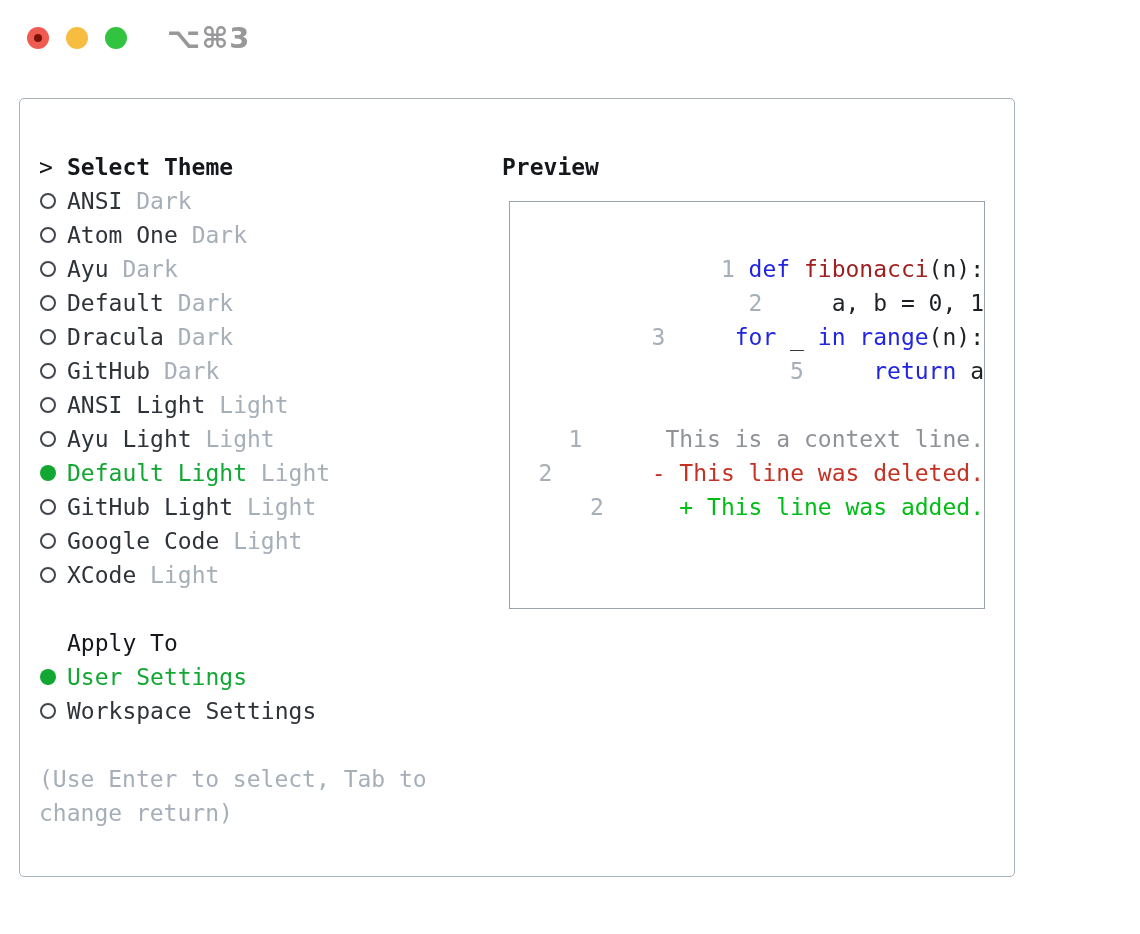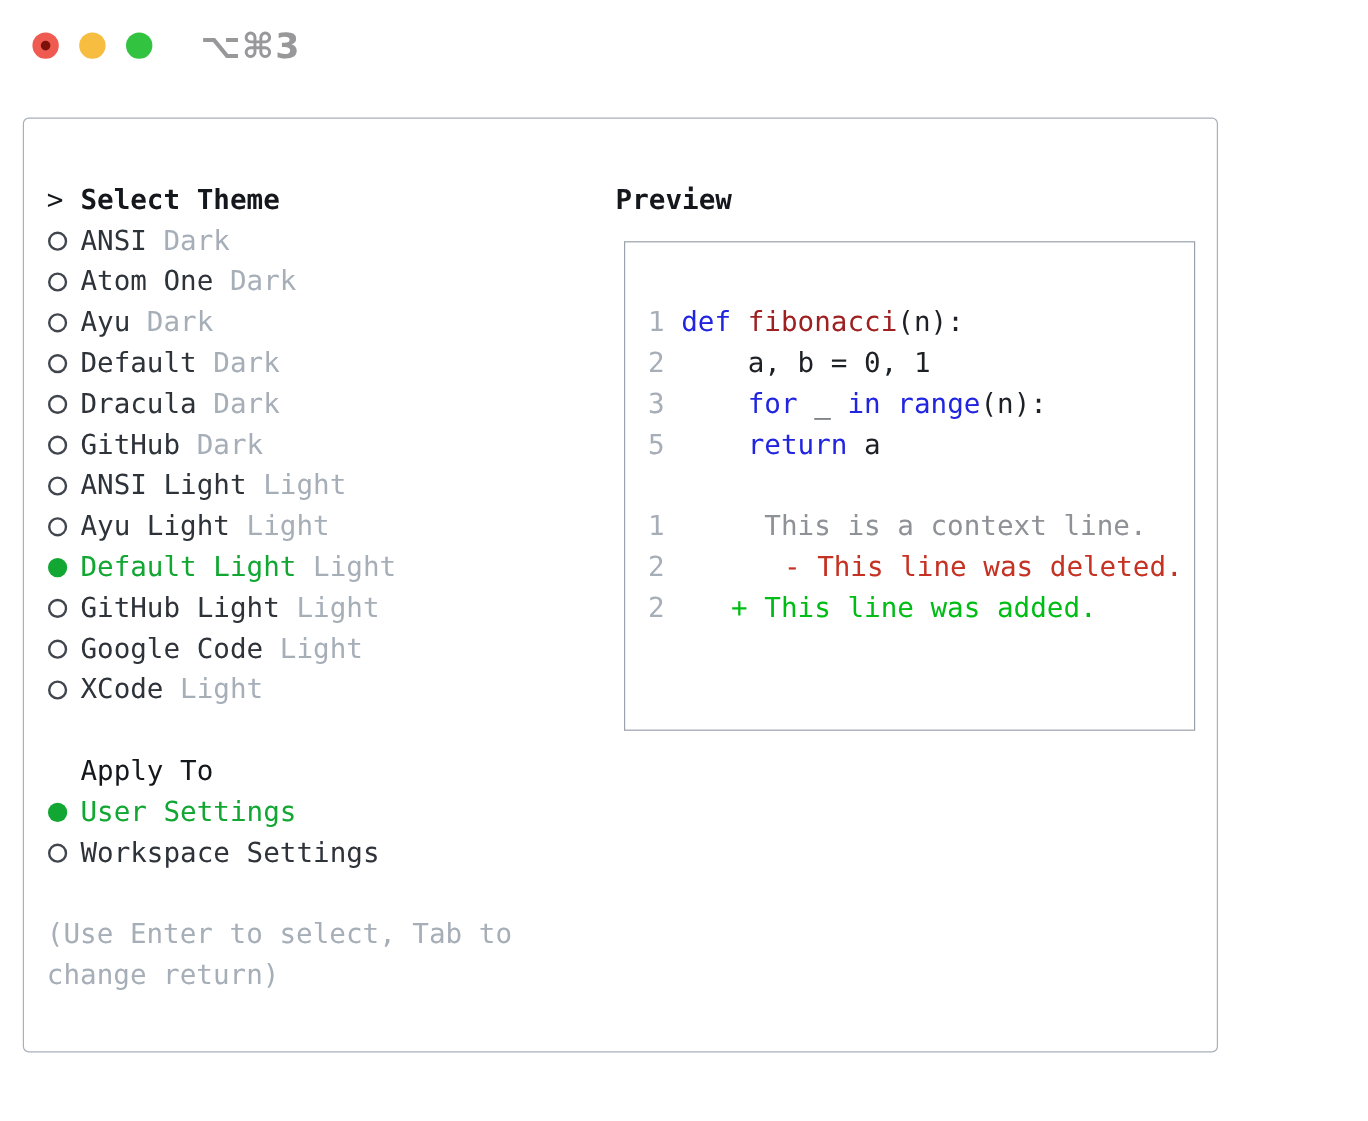--- a/index.html
+++ b/index.html
@@ -112,52 +112,53 @@
   .hint-row {
     height: 34px;
     line-height: 34px;
     color: var(--muted, #a6aeb8);
     white-space: pre;
   }
 
   
   .right-col {
     position: absolute;
-    left: 493px; top: 51px;
+    left: 482px; top: 51px;
     font-size: 23px;
   }
   .preview-header {
     height: 34px;
     display: flex;
     align-items: center;
     font-weight: bold;
     color: var(--header-color, #14171b);
   }
   .preview-box {
     margin-left: 7px;
     margin-top: 17px;
     width: 476px;
     height: 408px;
     box-sizing: border-box;
     border: 1.5px solid var(--box-border, #9aa2ac);
     padding: 50px 0 0 19px;
     background: #ffffff;
+    text-align: right;
   }
   .code-line {
     height: 34px;
     line-height: 34px;
     white-space: pre;
   }
   .tk-plain  { color: var(--code-plain, #1d2126); }
   .tk-kw     { color: var(--kw-blue, #2125e0); }
   .tk-fn     { color: var(--fn-red, #9e2020); }
   .tk-lineno { color: var(--muted, #a6aeb8); }
   .tk-ctx    { color: var(--ctx-gray, #8e9196); }
   .tk-del    { color: var(--del-red, #c53122); margin-left: 44px; }
-  .tk-add    { color: var(--add-green, #00bd16); }
+  .tk-add    { color: var(--add-green, #00bd16); margin-left: 20px; }
 </style>
 </head>
 <body>
 
 <div class="window">
 
   <div class="titlebar">
     <div class="lights">
       <div class="light red"></div>
       <div class="light yellow"></div>

